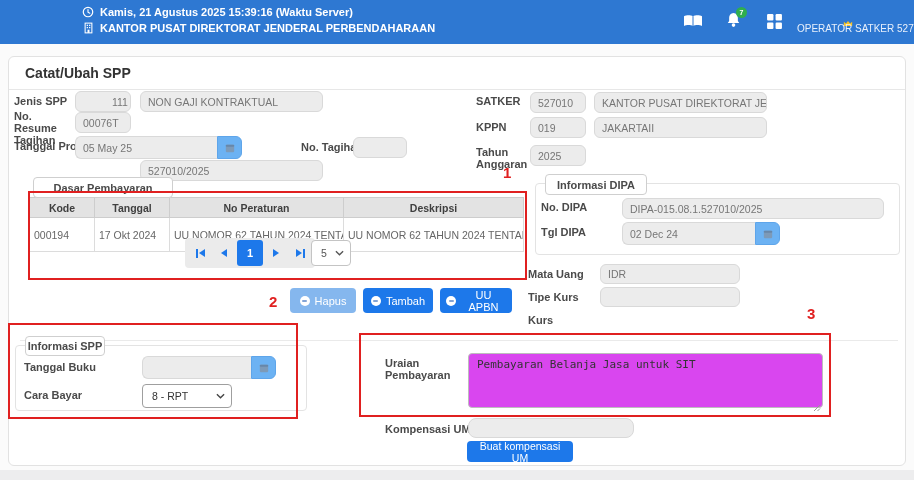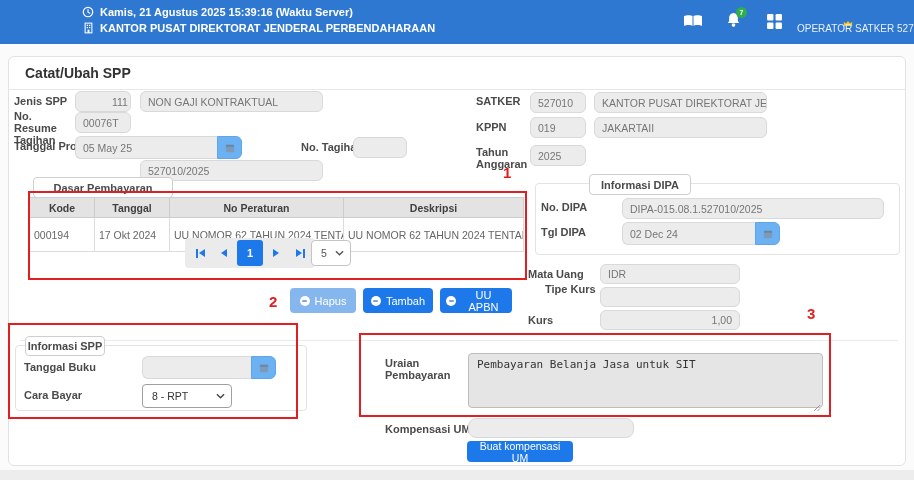--- a/index.html
+++ b/index.html
@@ -44,21 +44,21 @@
   .selectbox{position:absolute;box-sizing:border-box;background:#fff;border:1px solid #c4c4c4;border-radius:4px;font-size:10.5px;color:#555;display:flex;align-items:center;justify-content:space-between;padding:0 6px 0 9px;cursor:pointer;}
 
   
   .btn{position:absolute;box-sizing:border-box;border:none;border-radius:4px;color:#fff;font-size:11px;font-family:"Liberation Sans",sans-serif;display:flex;align-items:center;justify-content:center;gap:5px;cursor:pointer;}
   .btn-blue{background:#1d78ea;}
   .btn-lite{background:#85b7ee;}
   .circ{width:10px;height:10px;border-radius:50%;background:#fff;position:relative;flex:0 0 auto;}
   .circ::after{content:"";position:absolute;left:2.5px;top:4px;width:5px;height:2px;border-radius:1px;background:rgba(30,90,180,.55);}
 
   
-  .txtarea{position:absolute;box-sizing:border-box;border:1px solid #bdbdbd;border-radius:4px;background:#e5e5e5;font-family:"DejaVu Sans Mono",monospace;font-size:11px;color:#333;padding:4px 8px;resize:none;line-height:14px;}
+  .txtarea{position:absolute;box-sizing:border-box;border:1px solid #bdbdbd;border-radius:4px;background:#d946ef;font-family:"DejaVu Sans Mono",monospace;font-size:11px;color:#333;padding:4px 8px;resize:none;line-height:14px;}
 
   
   .ann-box{position:absolute;border:2px solid #e02020;z-index:50;pointer-events:none;}
   .ann-num{position:absolute;color:#e02020;font-size:15px;font-weight:bold;z-index:51;}
 
   .bottom-strip{position:absolute;left:0;top:470px;width:914px;height:10px;background:#ededee;}
 </style>
 </head>
 <body>
 
@@ -212,44 +212,43 @@
   <button class="btn btn-blue" style="left:363px;top:288px;width:70px;height:25px;">
     <span class="circ"></span>
     <span>Tambah</span>
   </button>
   <button class="btn btn-blue" style="left:440px;top:288px;width:72px;height:25px;">
     <span class="circ"></span>
     <span>UU APBN</span>
   </button>
 
   <div class="fieldset" style="left:535px;top:183px;width:365px;height:72px;"></div>
-  <div class="legend" style="left:545px;top:174px;width:102px;height:21px;margin-left:44px;">Informasi DIPA</div>
+  <div class="legend" style="left:545px;top:174px;width:102px;height:21px;">Informasi DIPA</div>
 
   <span class="lbl" style="left:541px;top:201px;">No. DIPA</span>
   <div class="inp" style="left:622px;top:198px;width:262px;height:21px;">DIPA-015.08.1.527010/2025</div>
 
   <span class="lbl" style="left:541px;top:226px;">Tgl DIPA</span>
   <div class="dategrp" style="left:622px;top:222px;width:158px;height:23px;">
     <div class="dinp">02 Dec 24</div>
     <div class="calbtn" style="width:25px;">
       <svg width="10" height="10" viewBox="0 0 12 12">
           <rect x="1" y="2" width="10" height="9" rx="1" fill="#7d9ab8"></rect>
           <rect x="1" y="2" width="10" height="2.6" rx="1" fill="#6787a9"></rect>
         </svg>
     </div>
   </div>
 
   <span class="lbl" style="left:528px;top:268px;">Mata Uang</span>
   <div class="inp" style="left:600px;top:264px;width:140px;height:20px;">IDR</div>
 
-  <span class="lbl" style="left:528px;top:283px;margin-left:17px;">Tipe Kurs</span>
+  <span class="lbl" style="left:528px;top:291px;">Tipe Kurs</span>
   <div class="inp" style="left:600px;top:287px;width:140px;height:20px;"></div>
 
   <span class="lbl" style="left:528px;top:314px;">Kurs</span>
-  <div class="inp right" style="left:600px;top:310px;width:140px;height:20px;">1,00</div>
 
   <div class="divider" style="left:20px;top:340px;width:878px;"></div>
 
   <div class="fieldset" style="left:15px;top:345px;width:292px;height:66px;"></div>
   <div class="legend" style="left:25px;top:336px;width:80px;height:20px;">Informasi SPP</div>
 
   <span class="lbl" style="left:24px;top:361px;">Tanggal Buku</span>
   <div class="dategrp" style="left:142px;top:356px;width:134px;height:23px;">
     <div class="dinp"></div>
     <div class="calbtn" style="width:25px;">

